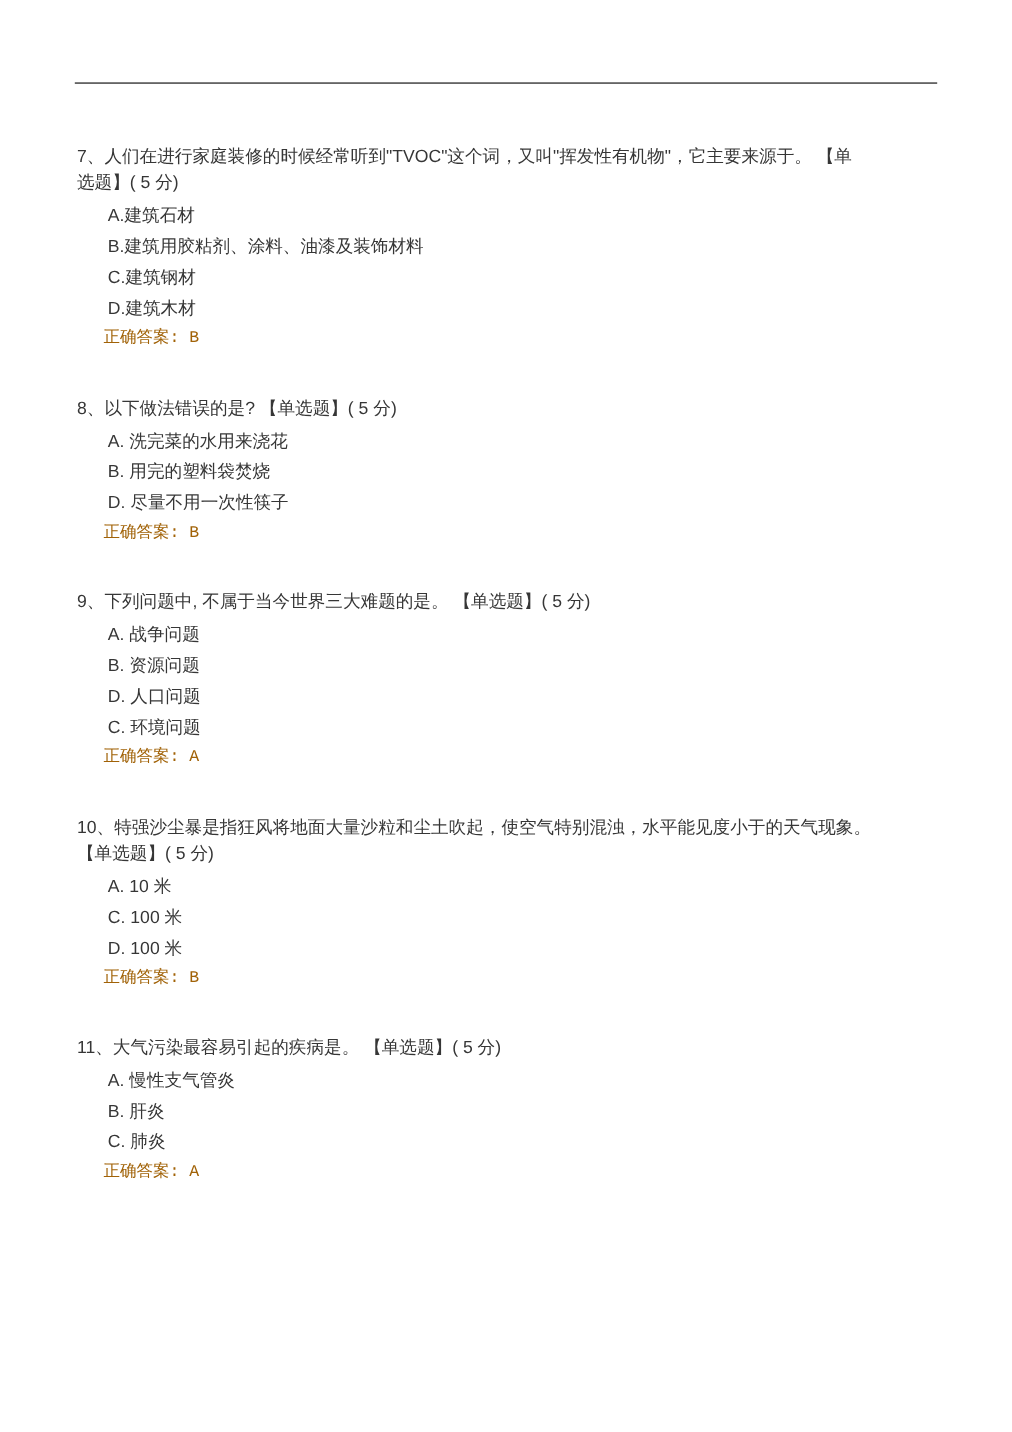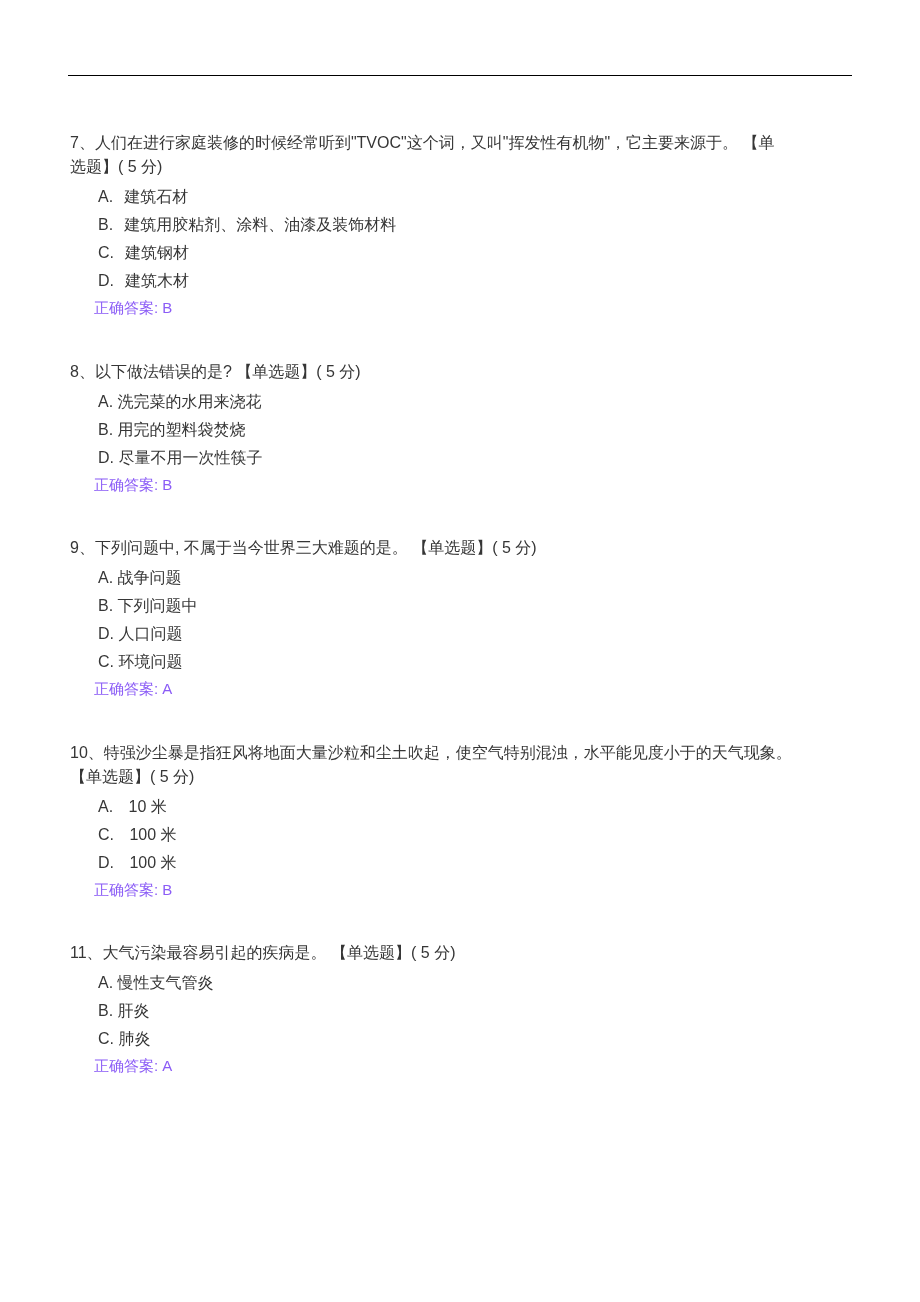--- a/index.html
+++ b/index.html
@@ -44,27 +44,26 @@
   }
   
   .opt-letter {
     font-family: "Microsoft YaHei", Arial, sans-serif;
   }
   .opt-text {
     font-family: Liberation Sans, sans-serif;
   }
   .opt-text-sans {
     font-family: "Microsoft YaHei", Arial, sans-serif;
-    margin-left: 11px;
   }
   .answer {
     padding-left: 24px;
-    font-family: Liberation Sans, sans-serif;
+    font-family: Liberation Mono, monospace;
     font-size: 15px;
-    color: #8b5cf6;
+    color: #a16207;
     margin-top: 4px;
   }
 </style>
 </head>
 <body>
 
 <div class="page">
   <div class="hr"></div>
 
   <div class="question">
@@ -92,21 +91,21 @@
     </div>
     <div class="answer">正确答案:  B</div>
   </div>
 
   <div class="question">
     <div class="stem">
       <div>9、下列问题中,  不属于当今世界三大难题的是。  【单选题】( 5 分)</div>
     </div>
     <div class="options">
       <div class="option"><span class="opt-letter">A.</span>  <span class="opt-text">战争问题</span></div>
-      <div class="option"><span class="opt-letter">B.</span>  <span class="opt-text">下列问题中</span></div>
+      <div class="option"><span class="opt-letter">B.</span>  <span class="opt-text">资源问题</span></div>
       <div class="option"><span class="opt-letter">D.</span>  <span class="opt-text">人口问题</span></div>
       <div class="option"><span class="opt-letter">C.</span>  <span class="opt-text">环境问题</span></div>
     </div>
     <div class="answer">正确答案:  A</div>
   </div>
 
   <div class="question">
     <div class="stem">
       <div>10、特强沙尘暴是指狂风将地面大量沙粒和尘土吹起，使空气特别混浊，水平能见度小于的天气现象。</div>
       <div>【单选题】( 5 分)</div>

